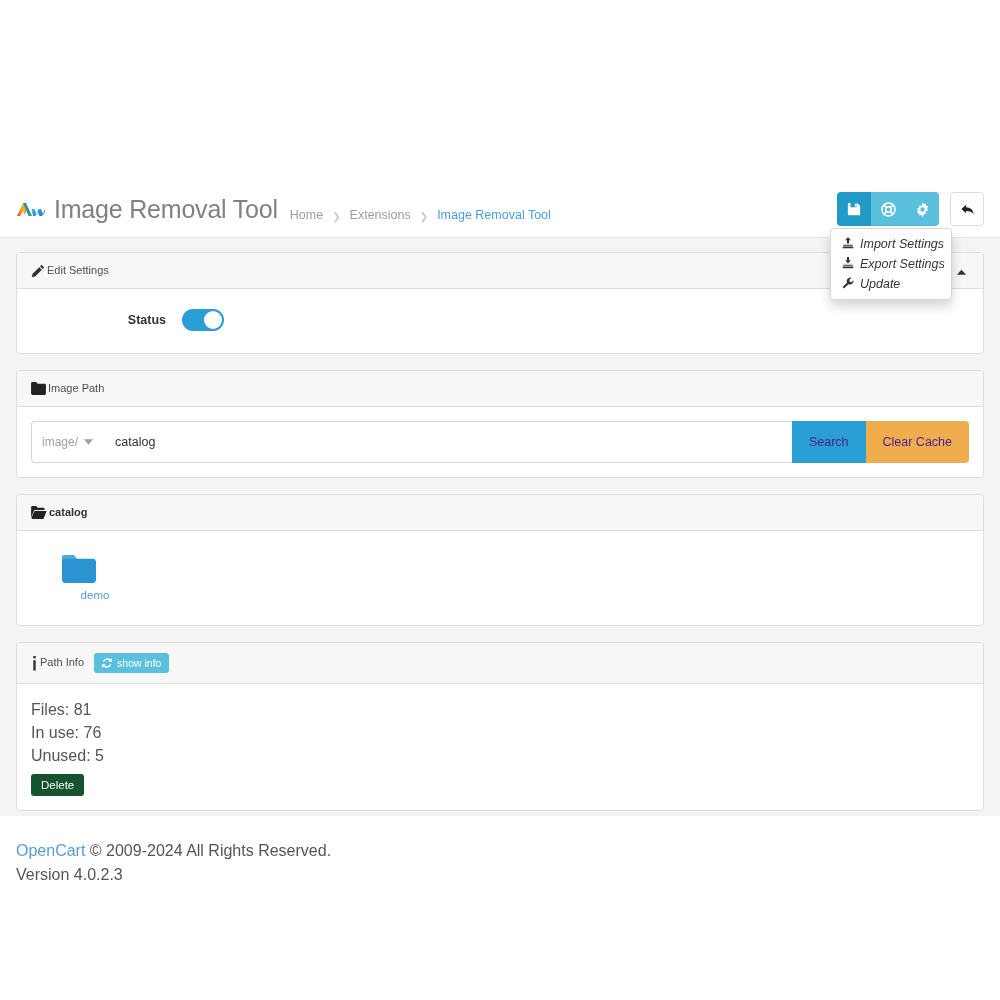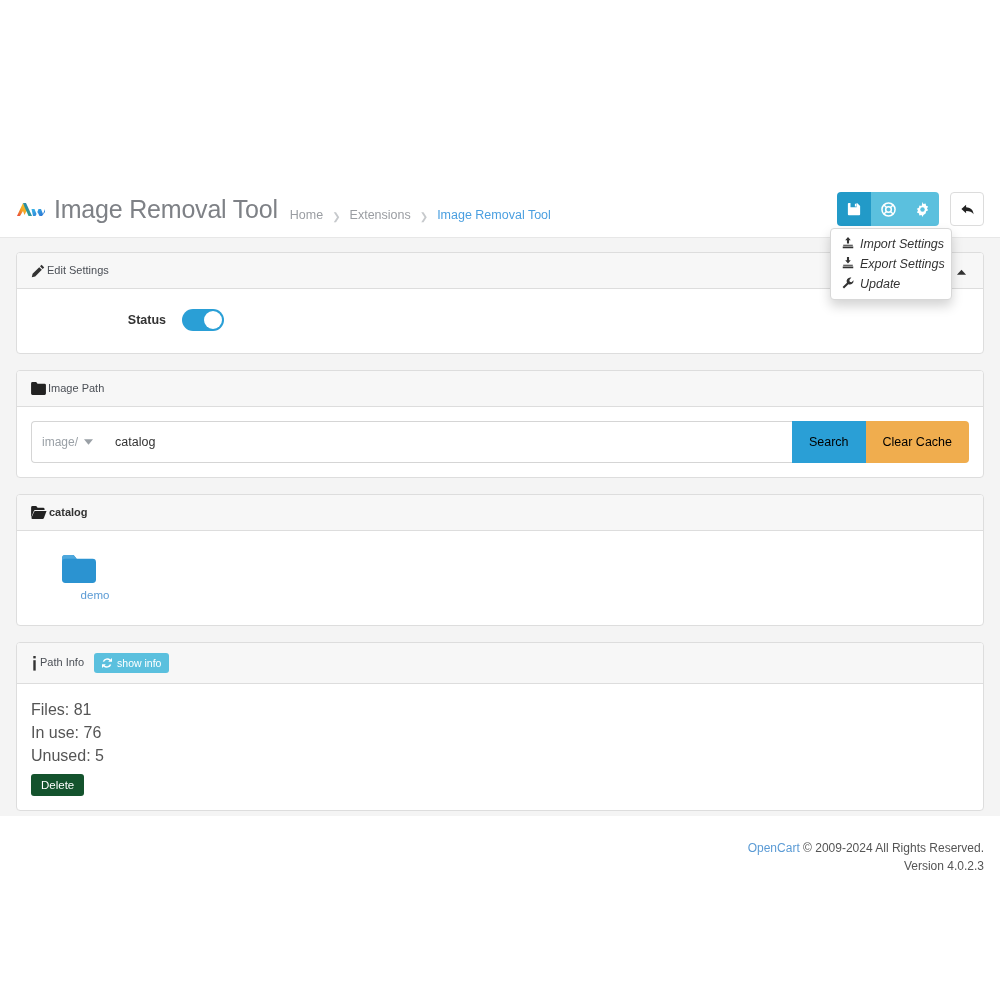--- a/index.html
+++ b/index.html
@@ -214,21 +214,21 @@
     font-size: 12.5px;
     color: #333;
     outline: none;
     font-family: inherit;
     min-width: 0;
   }
   .ig-btn {
     border: none;
     padding: 0 17px;
     font-size: 12.5px;
-    color: #000000;
+    color: #4c1d95;
     cursor: pointer;
     font-family: inherit;
     white-space: nowrap;
   }
   .ig-btn.search { background: #2a9fd6; }
   .ig-btn.cache  { background: #f0ad4e; border-radius: 0 4px 4px 0; }
 
   
   .dir-grid {
     display: flex;
@@ -280,22 +280,22 @@
     border: none;
     border-radius: 3px;
     padding: 5px 10px;
     font-size: 11.5px;
     cursor: pointer;
     font-family: inherit;
   }
 
   
   .footer {
-    text-align: right;
-    font-size: 12px;
+    text-align: left;
+    font-size: 16px;
     color: #555;
     padding: 12px 0 20px 0;
     line-height: 1.5;
   }
   .footer a { color: #5b9bd5; text-decoration: none; }
 </style>
 </head>
 <body>
 
 <div id="app">

